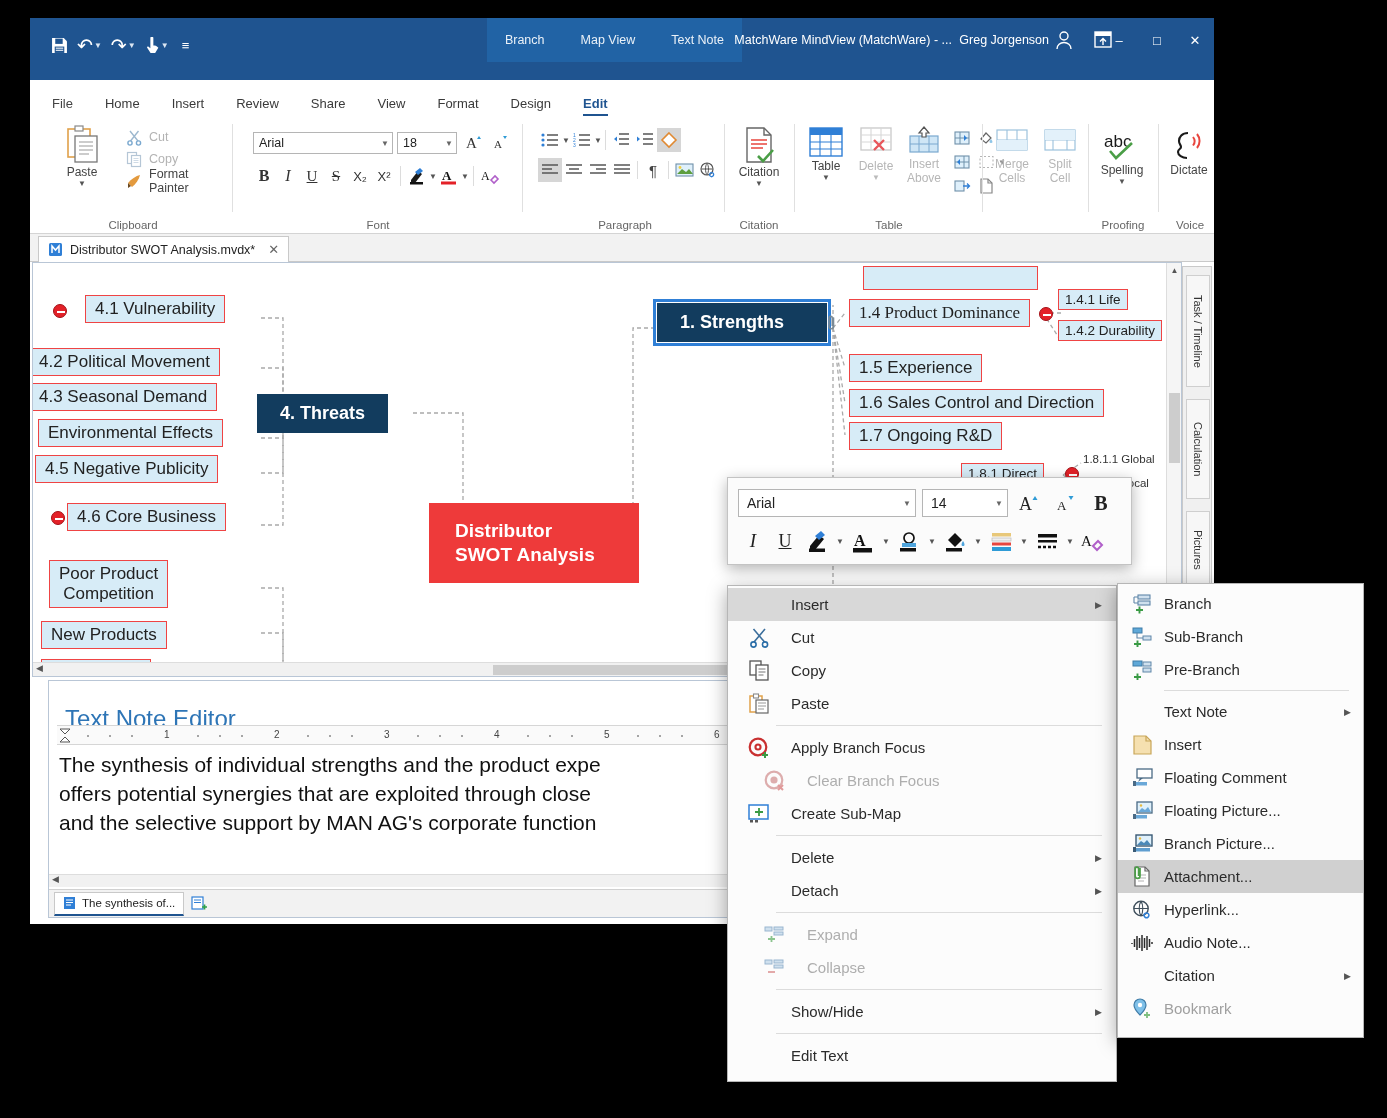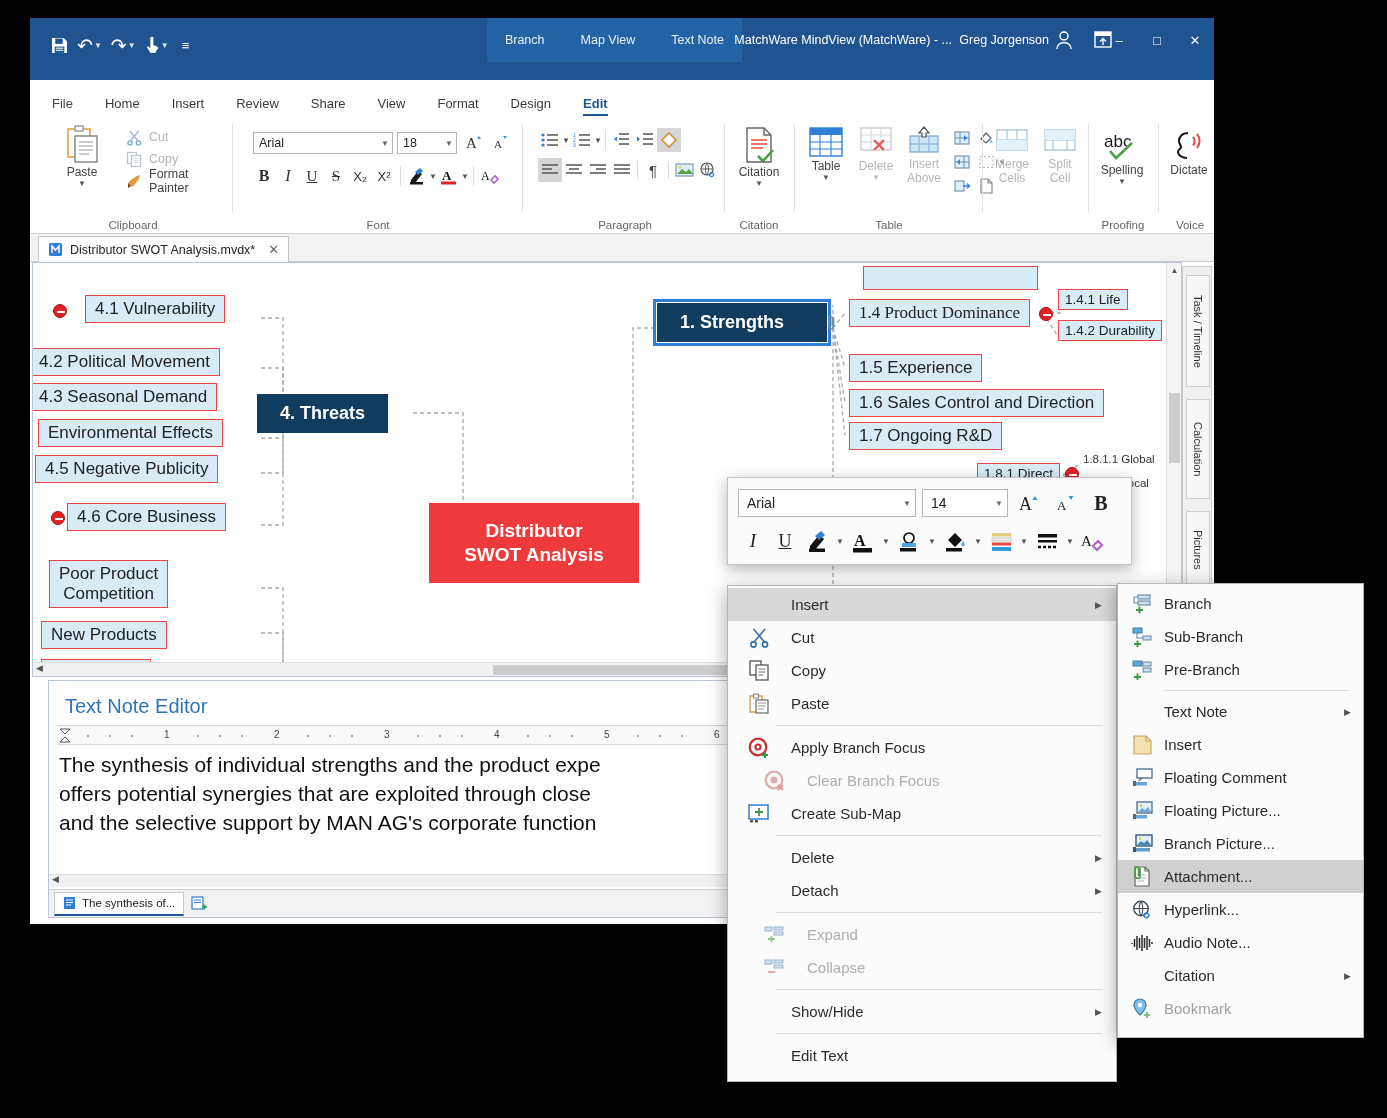--- a/index.html
+++ b/index.html
@@ -125,21 +125,21 @@
   .node.tiny{ font-size:11.5px; padding:1px 4px; background:transparent; border:none;}
   .node.main{
     background:#123c5e; color:#fff; font-weight:bold; font-size:18px; padding:8px 22px;
     border:1px solid #123c5e;
   }
   .node.main.selected{ outline:3px solid #2f7fd6; outline-offset:1px; }
   .node.center{
     background:#ee3a3a; color:#fff; font-weight:bold; font-size:19px; text-align:center;
     padding:16px 26px; border:none; line-height:1.25;
   }
-  .node.two{ white-space:pre-line; text-align:center;}
+  .node.two{ white-space:pre-line; text-align:left;}
   .bullet{
     position:absolute; width:14px; height:14px; border-radius:50%; background:#e32128;
     border:1px solid #a31218; cursor:pointer;
   }
   .bullet::after{ content:""; position:absolute; left:3px; top:6px; width:8px; height:2px; background:#fff;}
 
   
   .vscroll{ position:absolute; right:0; top:0; width:15px; height:100%; background:#f5f5f5; border-left:1px solid #ddd;}
   .vsbtn{ width:15px; height:15px; display:flex;align-items:center;justify-content:center;font-size:8px;color:#555; cursor:pointer;}
   .vsthumb{ position:absolute; left:2px; width:11px; background:#cdcdcd; cursor:pointer;}
@@ -157,21 +157,21 @@
     font-size:11px; color:#333; display:flex; align-items:center; justify-content:center;
     cursor:pointer;
   }
 
   
   .tne{
     position:absolute; left:18px; top:662px; width:710px; height:238px;
     background:#fff; border:1px solid #b9c6d6;
   }
   .tne-title{
-    position:absolute; left:16px; top:14px; font-size:20px; color:#2e75b6;
+    position:absolute; left:16px; top:24px; font-size:24px; color:#2e75b6;
   }
   .tne-ruler{
     position:absolute; left:8px; top:44px; right:0; height:20px; background:#fafafa;
     border-top:1px solid #d6d6d6; border-bottom:1px solid #d6d6d6;
     font-size:10px; color:#555; overflow:hidden;
   }
   .rtick{ position:absolute; top:3px; font-size:10px; color:#444;}
   .rdot{ position:absolute; top:9px; width:2px;height:2px; background:#888; border-radius:50%;}
   .tne-body{
     position:absolute; left:10px; top:70px; right:4px; height:112px; overflow:hidden;
@@ -764,21 +764,21 @@
     <div class="node" style="left:830px; top:3px; width:175px; height:24px;"></div>
     <div class="node" style="left:816px; top:36px;font-family:Liberation Serif, serif;">1.4  Product Dominance</div>
     <div class="bullet" style="left:1006px; top:44px;"></div>
     <div class="node sm" style="left:1025px; top:26px;text-align:center;">1.4.1 Life</div>
     <div class="node sm" style="left:1025px; top:57px;">1.4.2 Durability</div>
 
     <div class="node" style="left:816px; top:91px;">1.5  Experience</div>
     <div class="node" style="left:816px; top:126px;">1.6  Sales Control and Direction</div>
     <div class="node" style="left:816px; top:159px;">1.7  Ongoing R&amp;D</div>
 
-    <div class="node sm" style="left:928px; top:200px;margin-left:16px;">1.8.1 Direct</div>
+    <div class="node sm" style="left:928px; top:200px;">1.8.1 Direct</div>
     <div class="bullet" style="left:1032px; top:204px;"></div>
     <div class="node tiny" style="left:1046px; top:189px; color:#333;">1.8.1.1   Global</div>
     <div class="node tiny" style="left:1046px; top:213px; color:#333;">1.8.1.2   Local</div>
 
     <div class="node sm" style="left:824px; top:326px;">2.1   Gaps</div>
     <div class="bullet" style="left:908px; top:330px;"></div>
     <div class="node sm" style="left:924px; top:326px;">2.1.2  Distribution</div>
 
     <div class="vscroll">
       <div class="vsbtn">▲</div>

